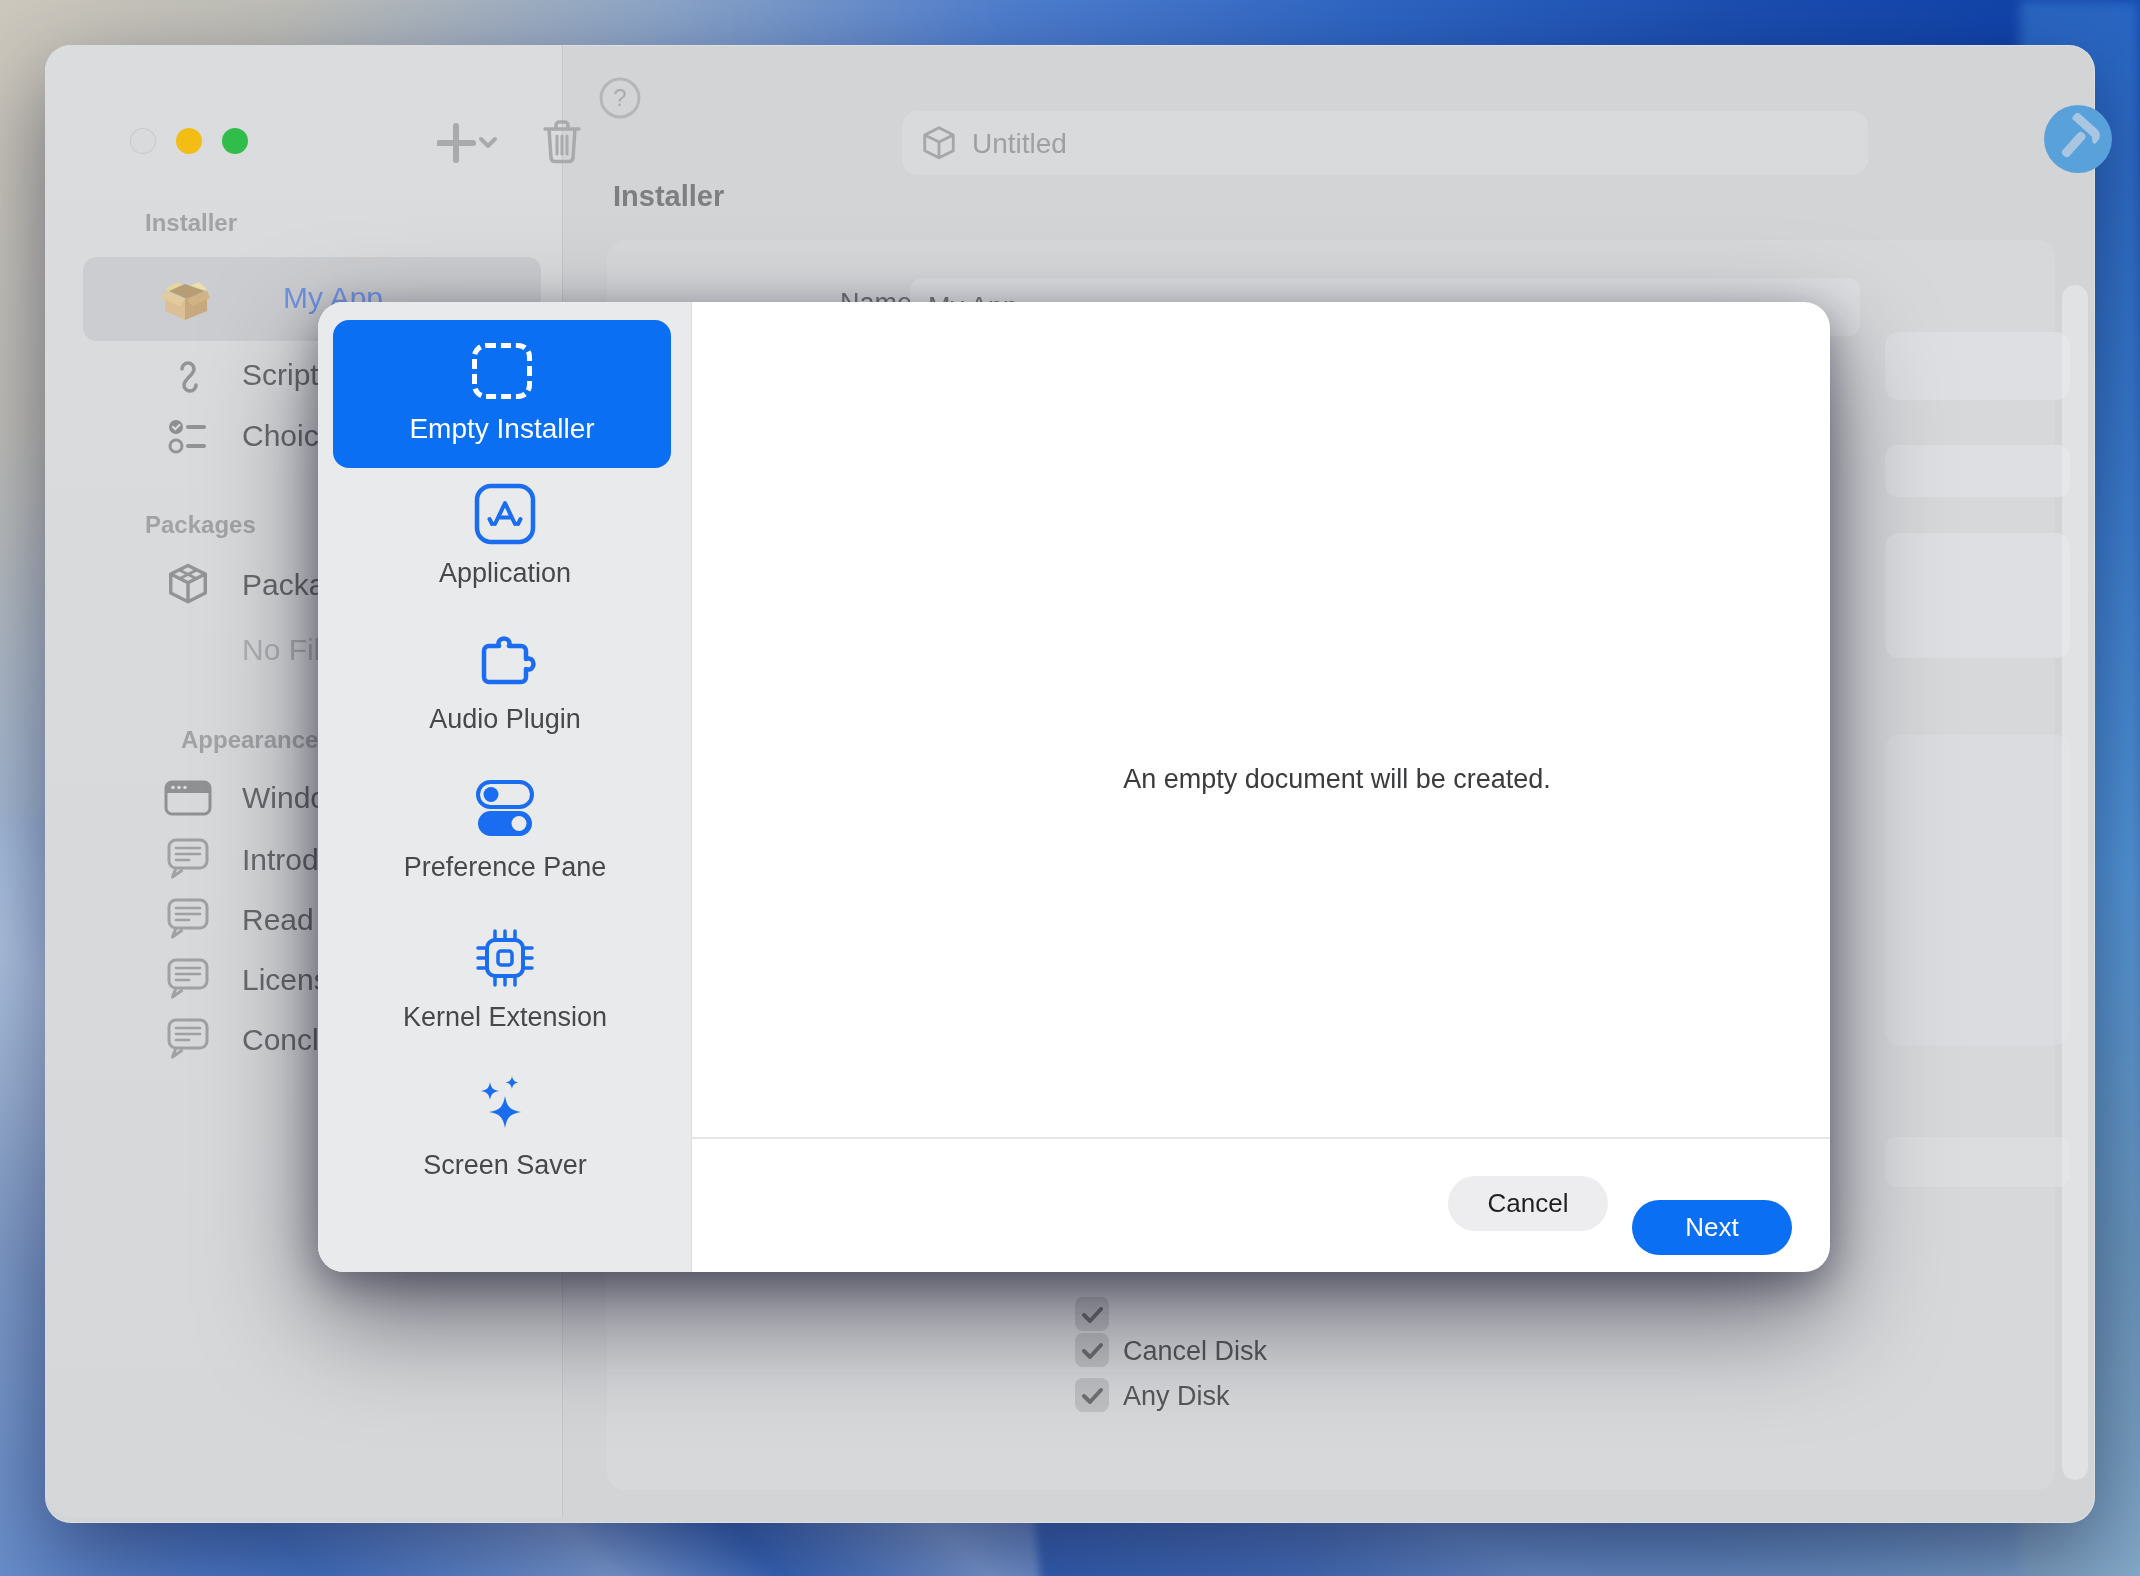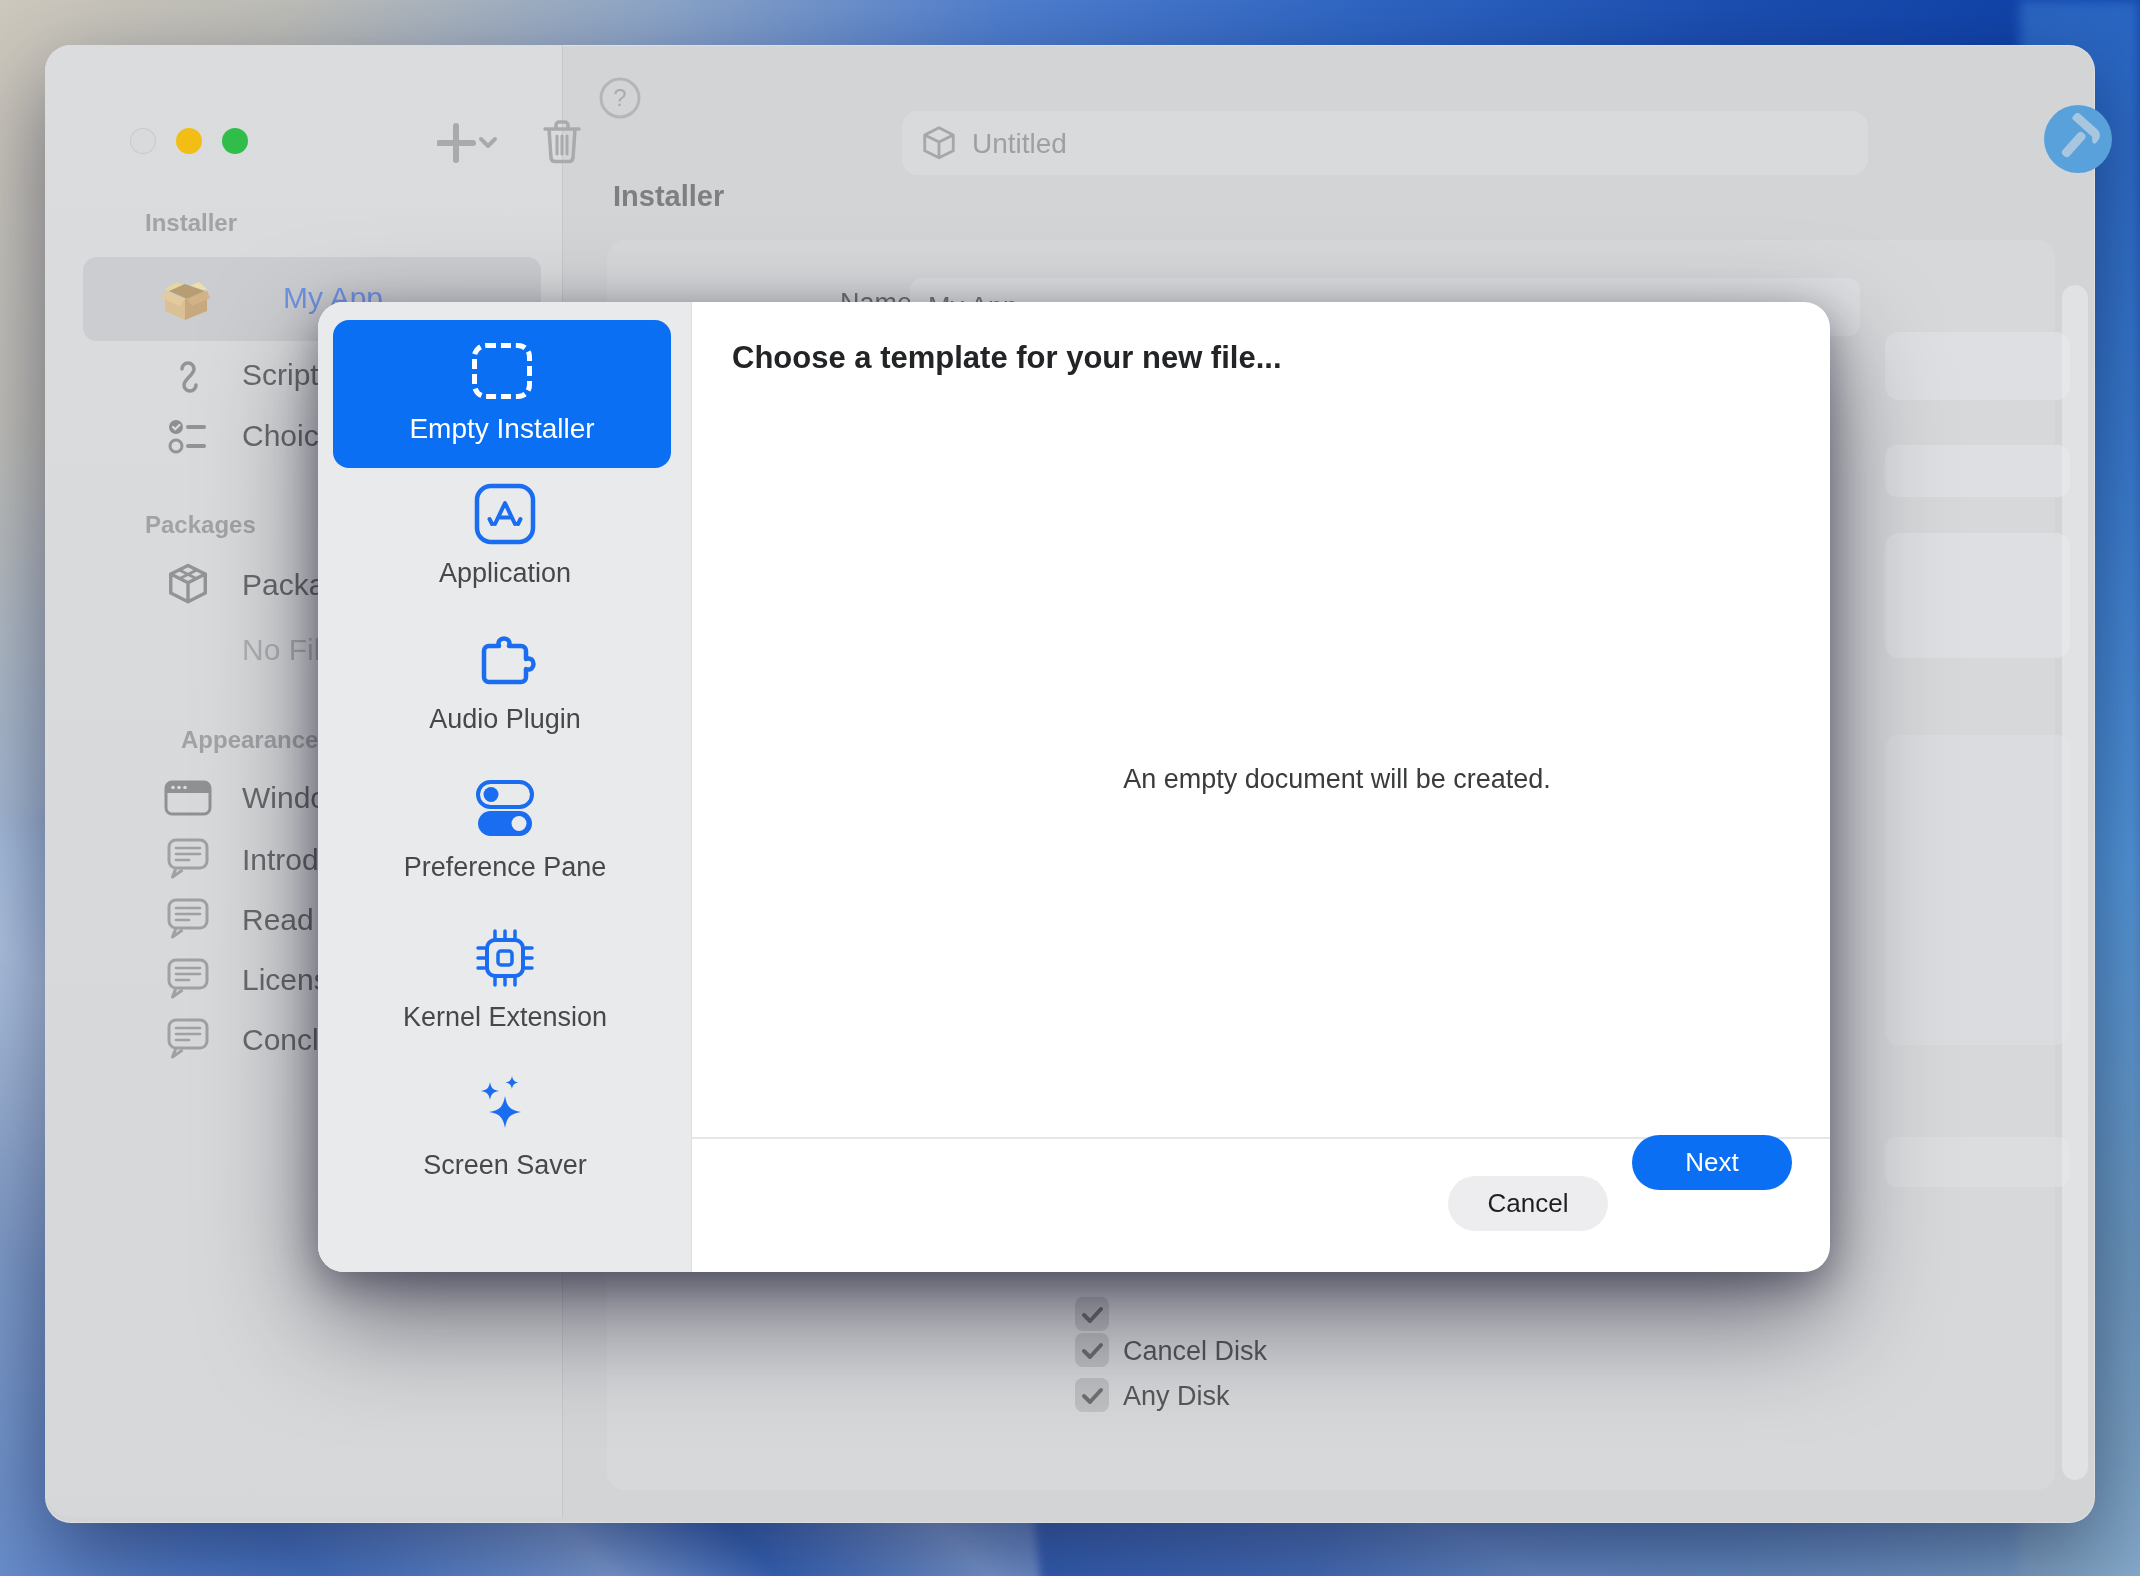--- a/index.html
+++ b/index.html
@@ -59,21 +59,21 @@
     display:flex; flex-direction:column; align-items:center; justify-content:center; gap:14px; }
   .dashed-square { width:60px; height:56px; border:5px dashed #ffffff; border-radius:14px; }
   .tile-selected-label { color:#ffffff; font-size:28px; }
   .tpl-item { left:0; width:374px; height:130px; display:flex; flex-direction:column; align-items:center; gap:12px; }
   .tpl-label { font-size:27px; color:#474849; }
   .dialog-desc { left:374px; top:462px; width:1290px; text-align:center; font-size:27px; color:#3a3b3d; }
   .dialog-divider { left:374px; top:835px; width:1138px; height:2px; background:#e5e6e8; }
   .btn { height:55px; border-radius:28px; border:none; font-size:26px; font-family:"Liberation Sans",sans-serif;
     display:flex; align-items:center; justify-content:center; }
   .btn-cancel { left:1130px; top:874px; width:160px; background:#ededef; color:#1e1f21; }
-  .btn-next { left:1314px; top:833px; width:160px; background:#0a6ff2; color:#ffffff; }
+  .btn-next { left:1314px; top:898px; width:160px; background:#0a6ff2; color:#ffffff; }
 
   svg { display:block; }
 </style>
 </head>
 <body>
 
 <div class="abs wallpaper"></div>
 <div class="abs wallpaper-right"></div>
 <div class="abs wallpaper-streak"></div>
 
@@ -303,21 +303,20 @@
     <div class="abs tpl-item" style="top:772px;">
       <svg width="60" height="64" viewBox="0 0 60 64">
         <path d="M30 22C32 33 35 36 46 38C35 40 32 43 30 54C28 43 25 40 14 38C25 36 28 33 30 22Z" fill="#1a6df0"></path>
         <path d="M15 8C16 14 18 16 24 17C18 18 16 20 15 26C14 20 12 18 6 17C12 16 14 14 15 8Z" fill="#1a6df0"></path>
         <path d="M37 2C37.8 6.2 39.3 7.7 43.5 8.5C39.3 9.3 37.8 10.8 37 15C36.2 10.8 34.7 9.3 30.5 8.5C34.7 7.7 36.2 6.2 37 2Z" fill="#1a6df0"></path>
       </svg>
       <span class="tpl-label">Screen Saver</span>
     </div>
   </div>
 
-  <div class="abs dialog-title" style="left:414px; top:38px;">Choose a template for your new file...</div>
 
   <div class="abs dialog-desc">An empty document will be created.</div>
 
   <div class="abs dialog-divider"></div>
 
   <button class="abs btn btn-cancel">Cancel</button>
   <button class="abs btn btn-next">Next</button>
 </div>
 
 </body></html>

